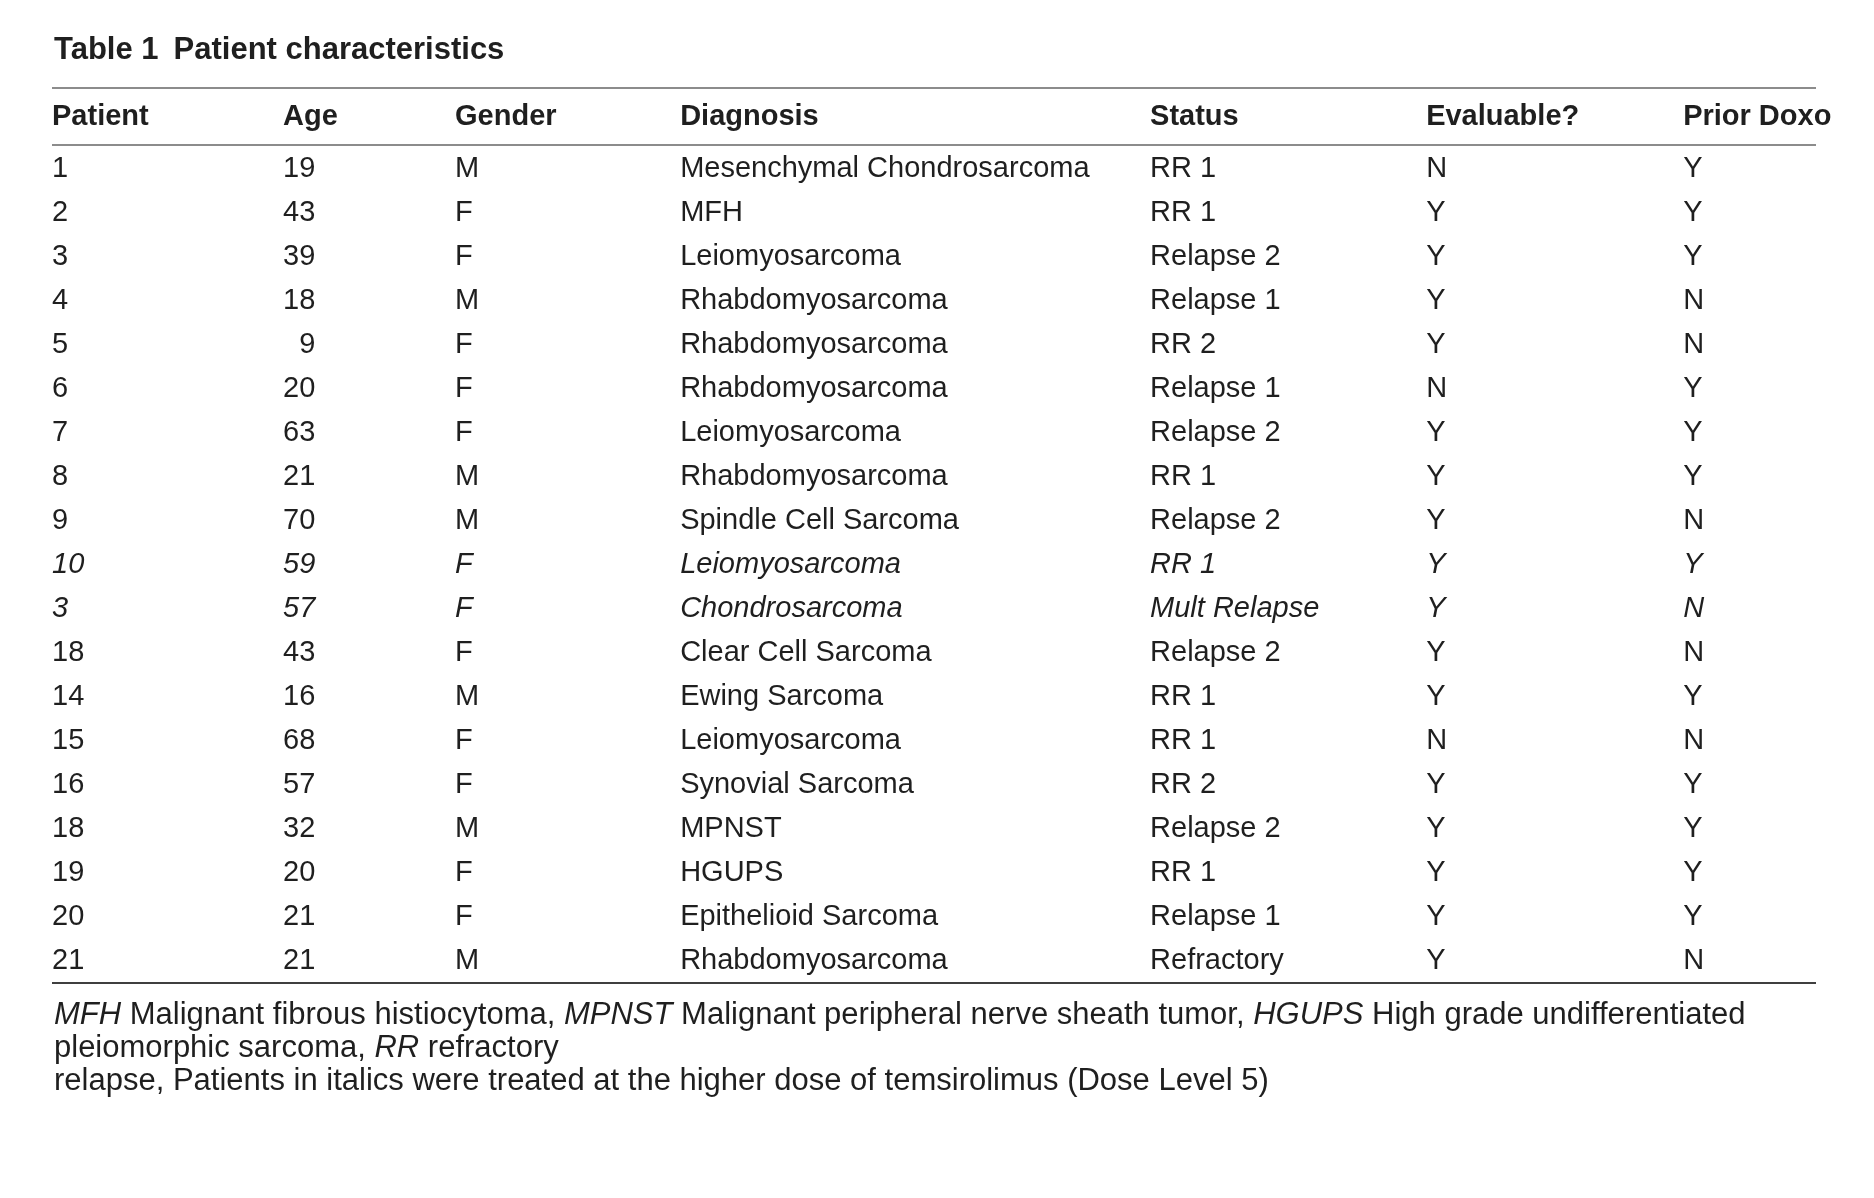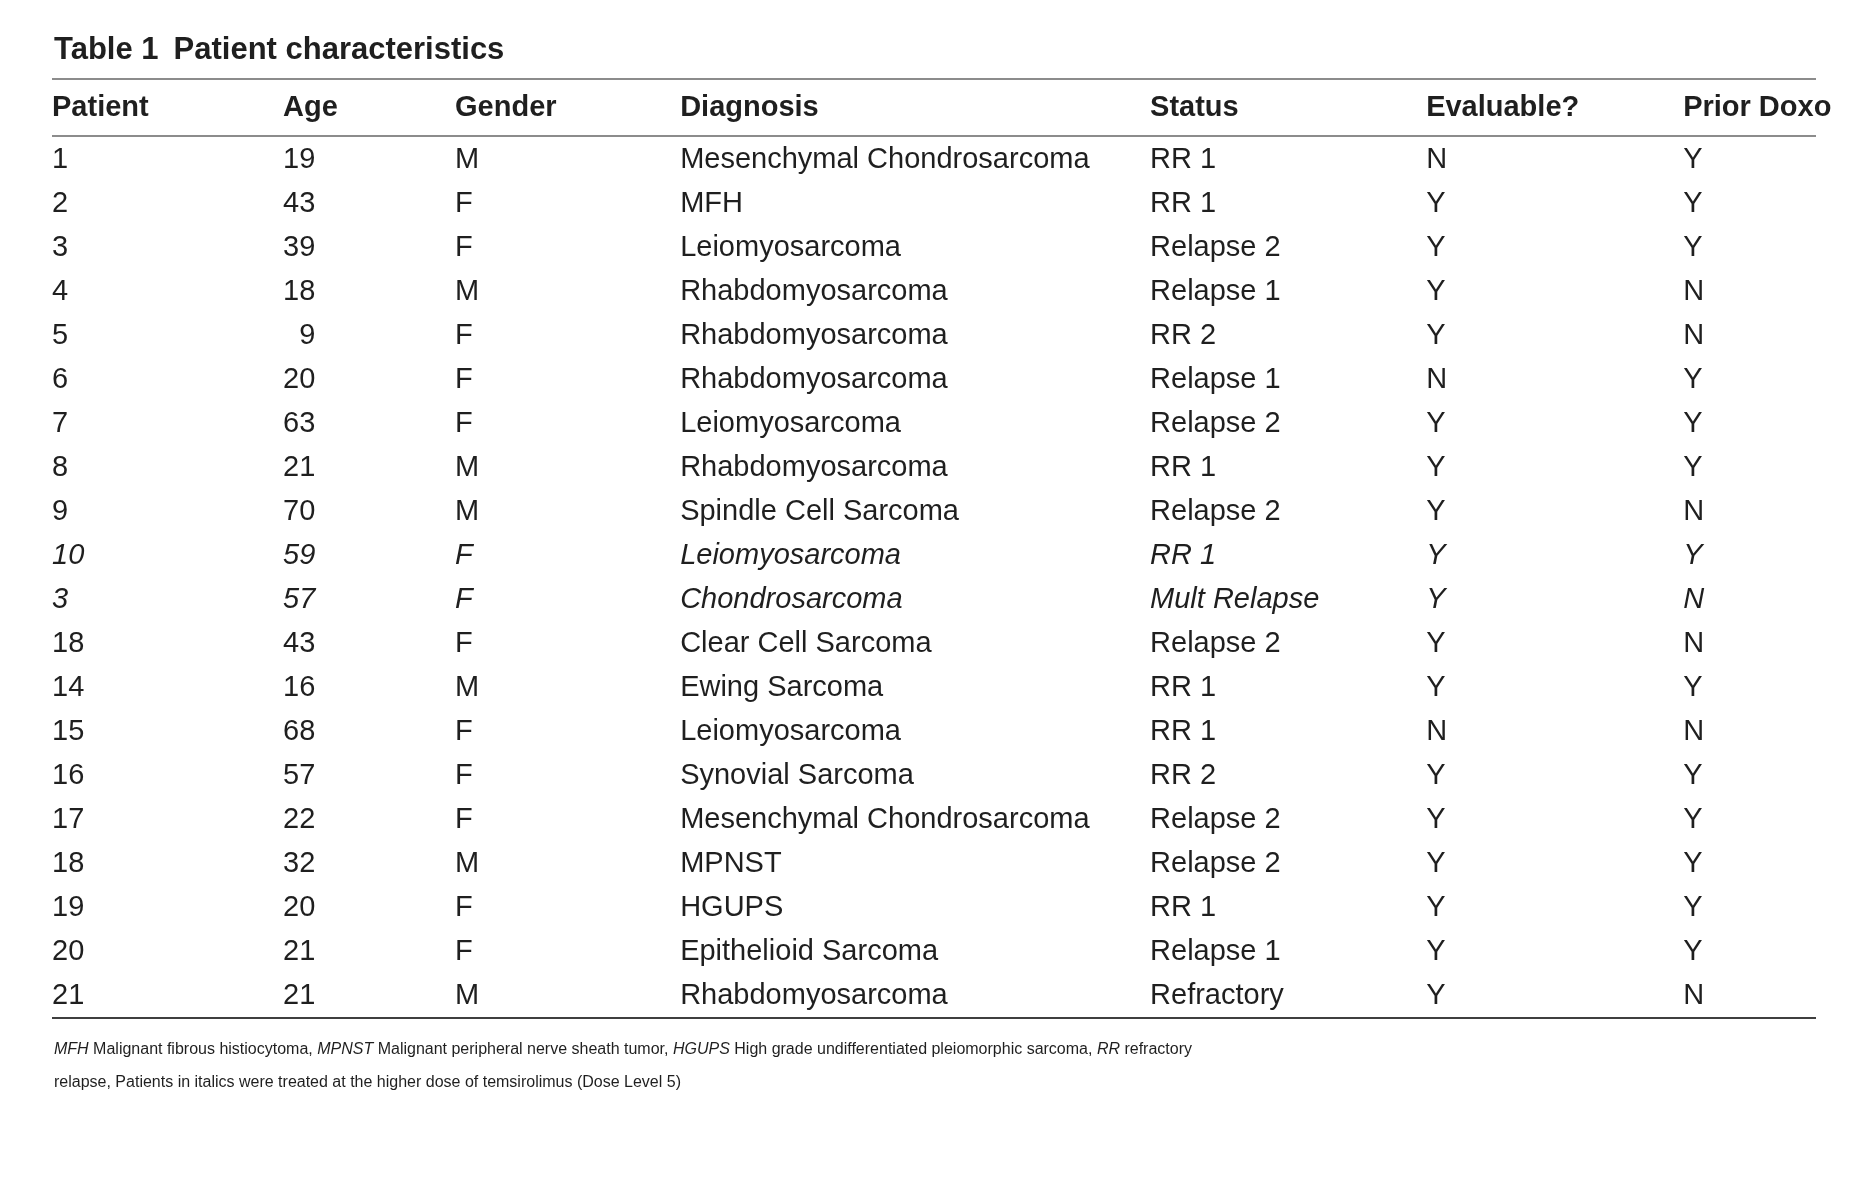--- a/index.html
+++ b/index.html
@@ -23,21 +23,21 @@
     font-size: 31px;
     font-weight: bold;
     line-height: 38px;
   }
   .title-label { margin-right: 15px; }
 
   table.patient-table {
     width: 100%;
     border-collapse: collapse;
     table-layout: fixed;
-    margin-top: 10px;
+    margin-top: 19px;
   }
   col.c-patient   { width: 13.10%; }
   col.c-age       { width:  9.75%; }
   col.c-gender    { width: 12.76%; }
   col.c-diagnosis { width: 26.64%; }
   col.c-status    { width: 15.65%; }
   col.c-evaluable { width: 14.57%; }
   col.c-prior     { width:  7.53%; }
 
   thead tr {
@@ -67,21 +67,21 @@
   tr.italic-row td { font-style: italic; }
 
   .age-inner {
     display: inline-block;
     min-width: 2ch;
     text-align: right;
   }
 
   .footnote {
     margin: 13px 0 0 2px;
-    font-size: 16px;
+    font-size: 31px;
     line-height: 33px;
   }
   .footnote-line { display: block; }
   .footnote .it { font-style: italic; }
 </style>
 </head>
 <body>
 
 <div class="page">
 
@@ -240,29 +240,20 @@
         <tr class="data-row">
     <td>16</td>
     <td><span class="age-inner">57</span></td>
     <td>F</td>
     <td>Synovial Sarcoma</td>
     <td>RR 2</td>
     <td>Y</td>
     <td>Y</td>
   </tr>
         <tr class="data-row">
-    <td>17</td>
-    <td><span class="age-inner">22</span></td>
-    <td>F</td>
-    <td>Mesenchymal Chondrosarcoma</td>
-    <td>Relapse 2</td>
-    <td>Y</td>
-    <td>Y</td>
-  </tr>
-        <tr class="data-row">
     <td>18</td>
     <td><span class="age-inner">32</span></td>
     <td>M</td>
     <td>MPNST</td>
     <td>Relapse 2</td>
     <td>Y</td>
     <td>Y</td>
   </tr>
         <tr class="data-row">
     <td>19</td>

